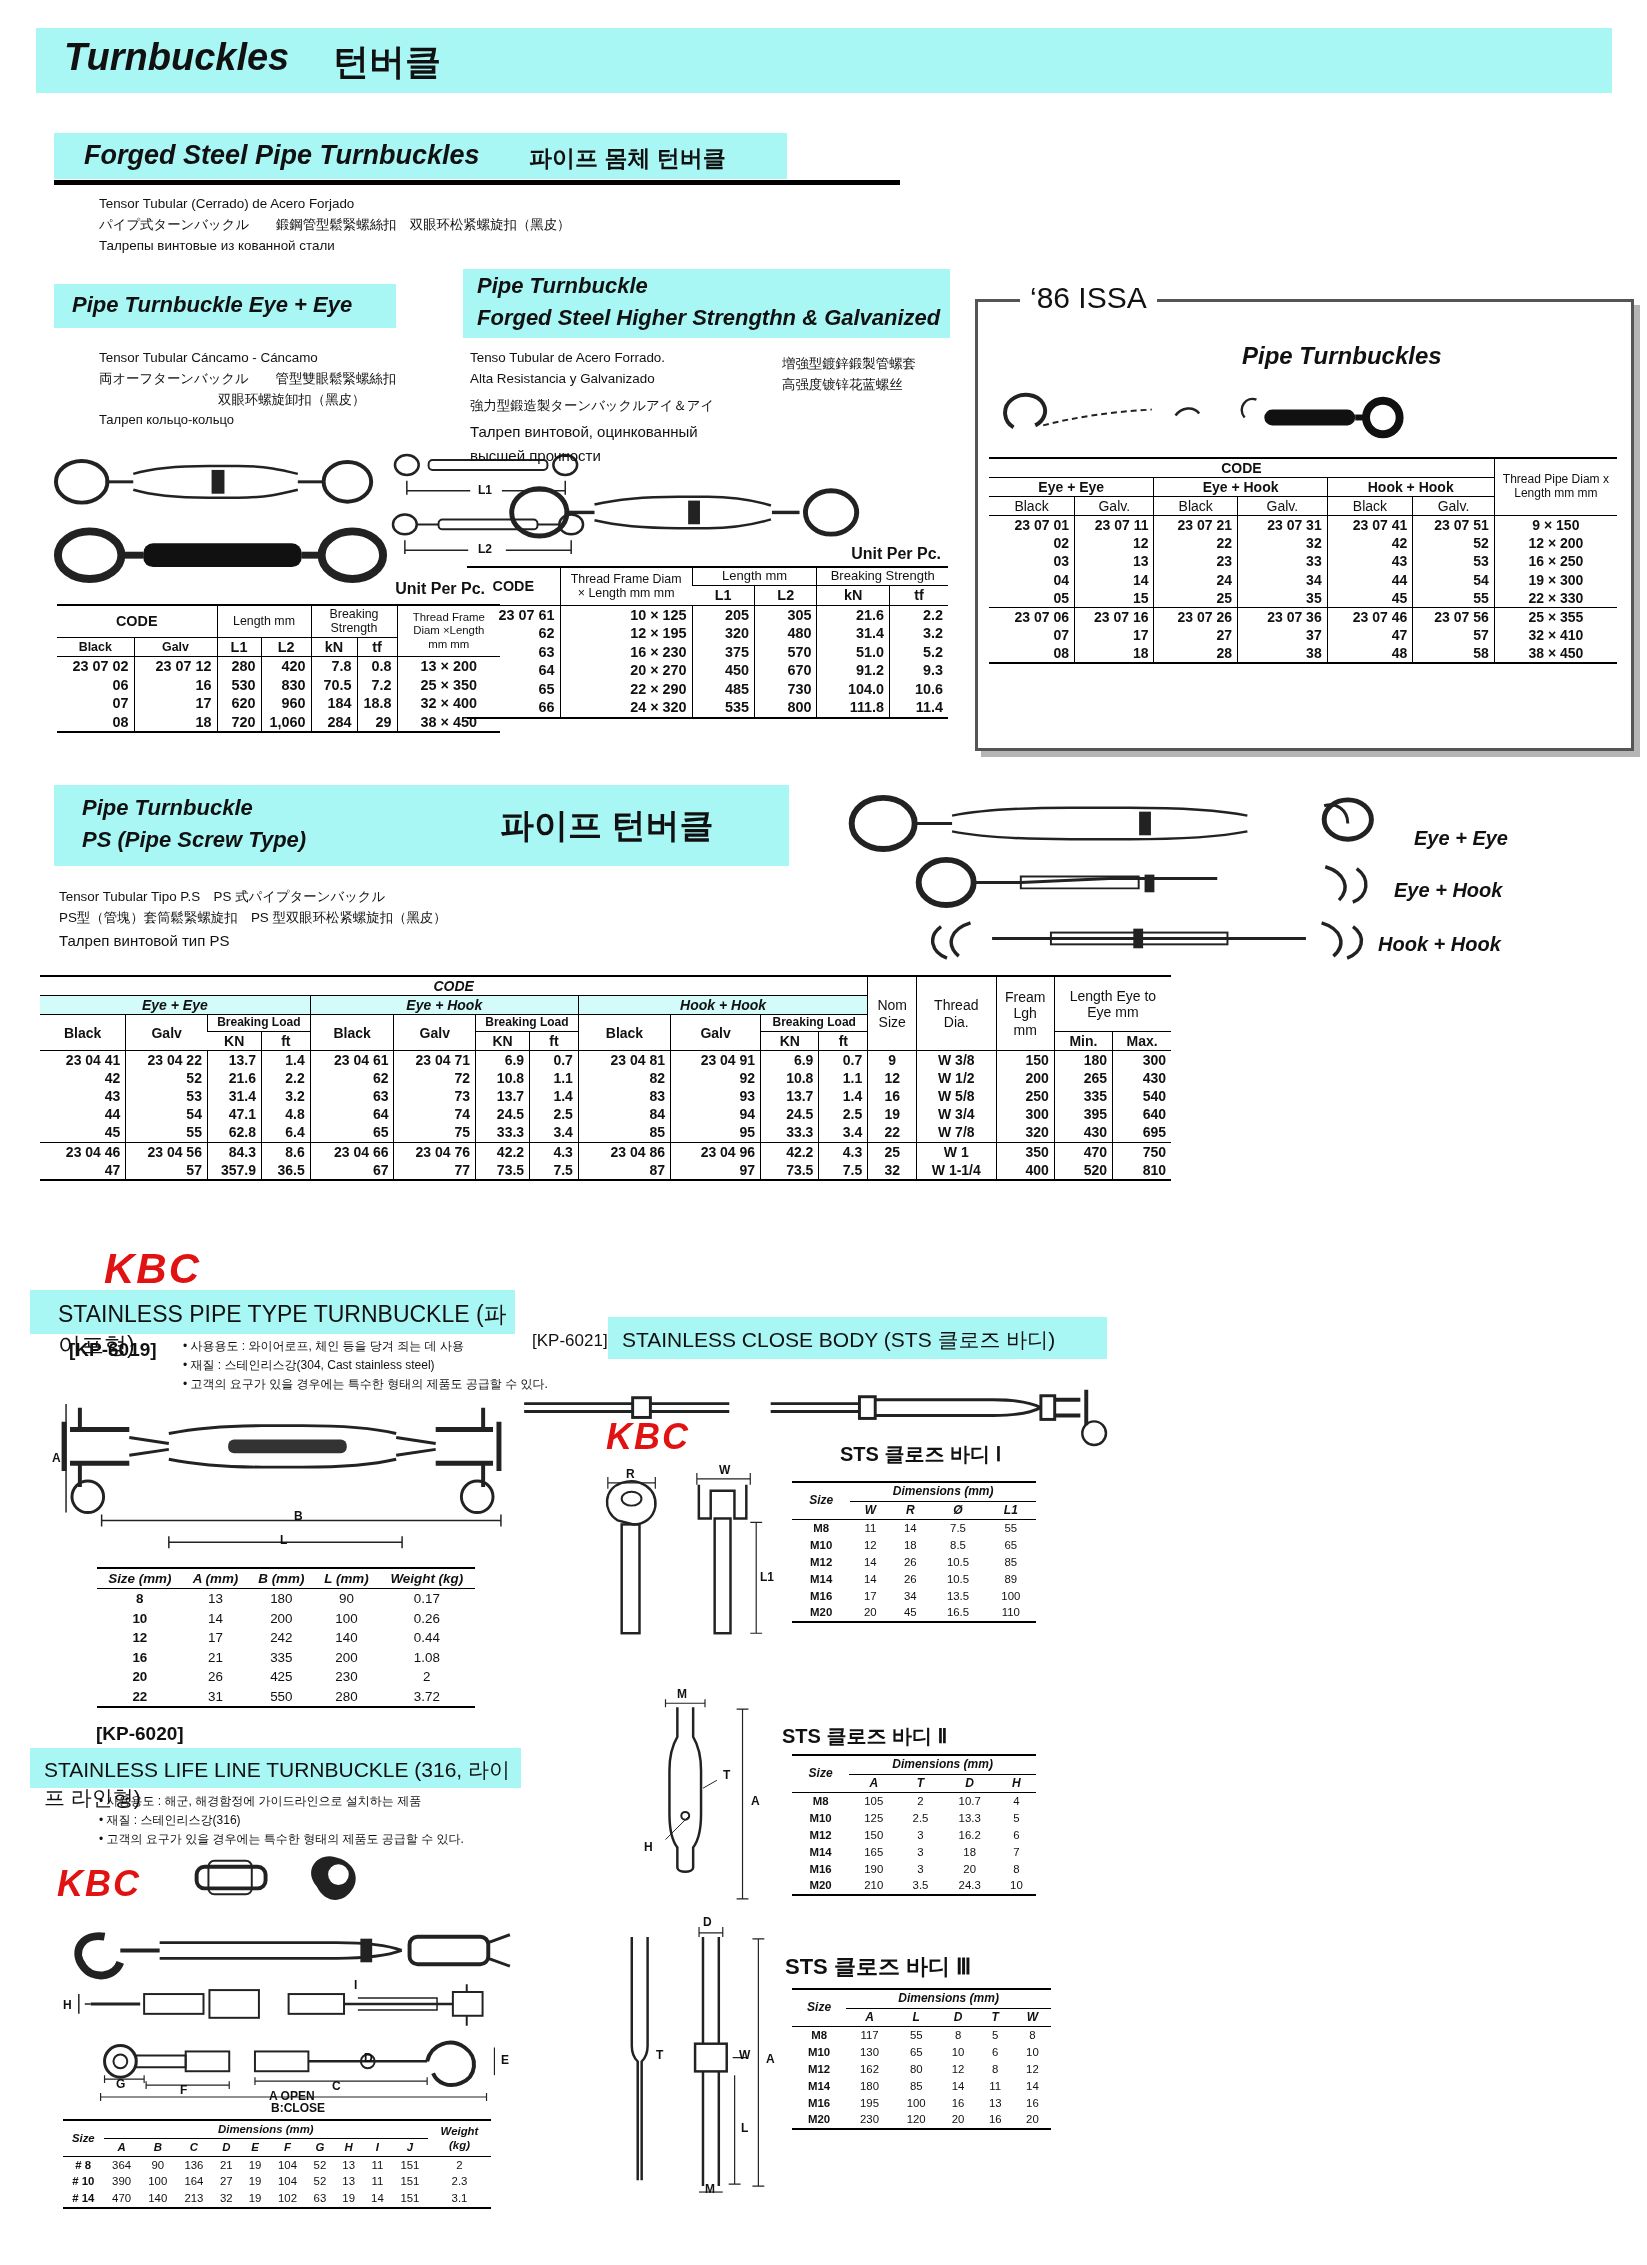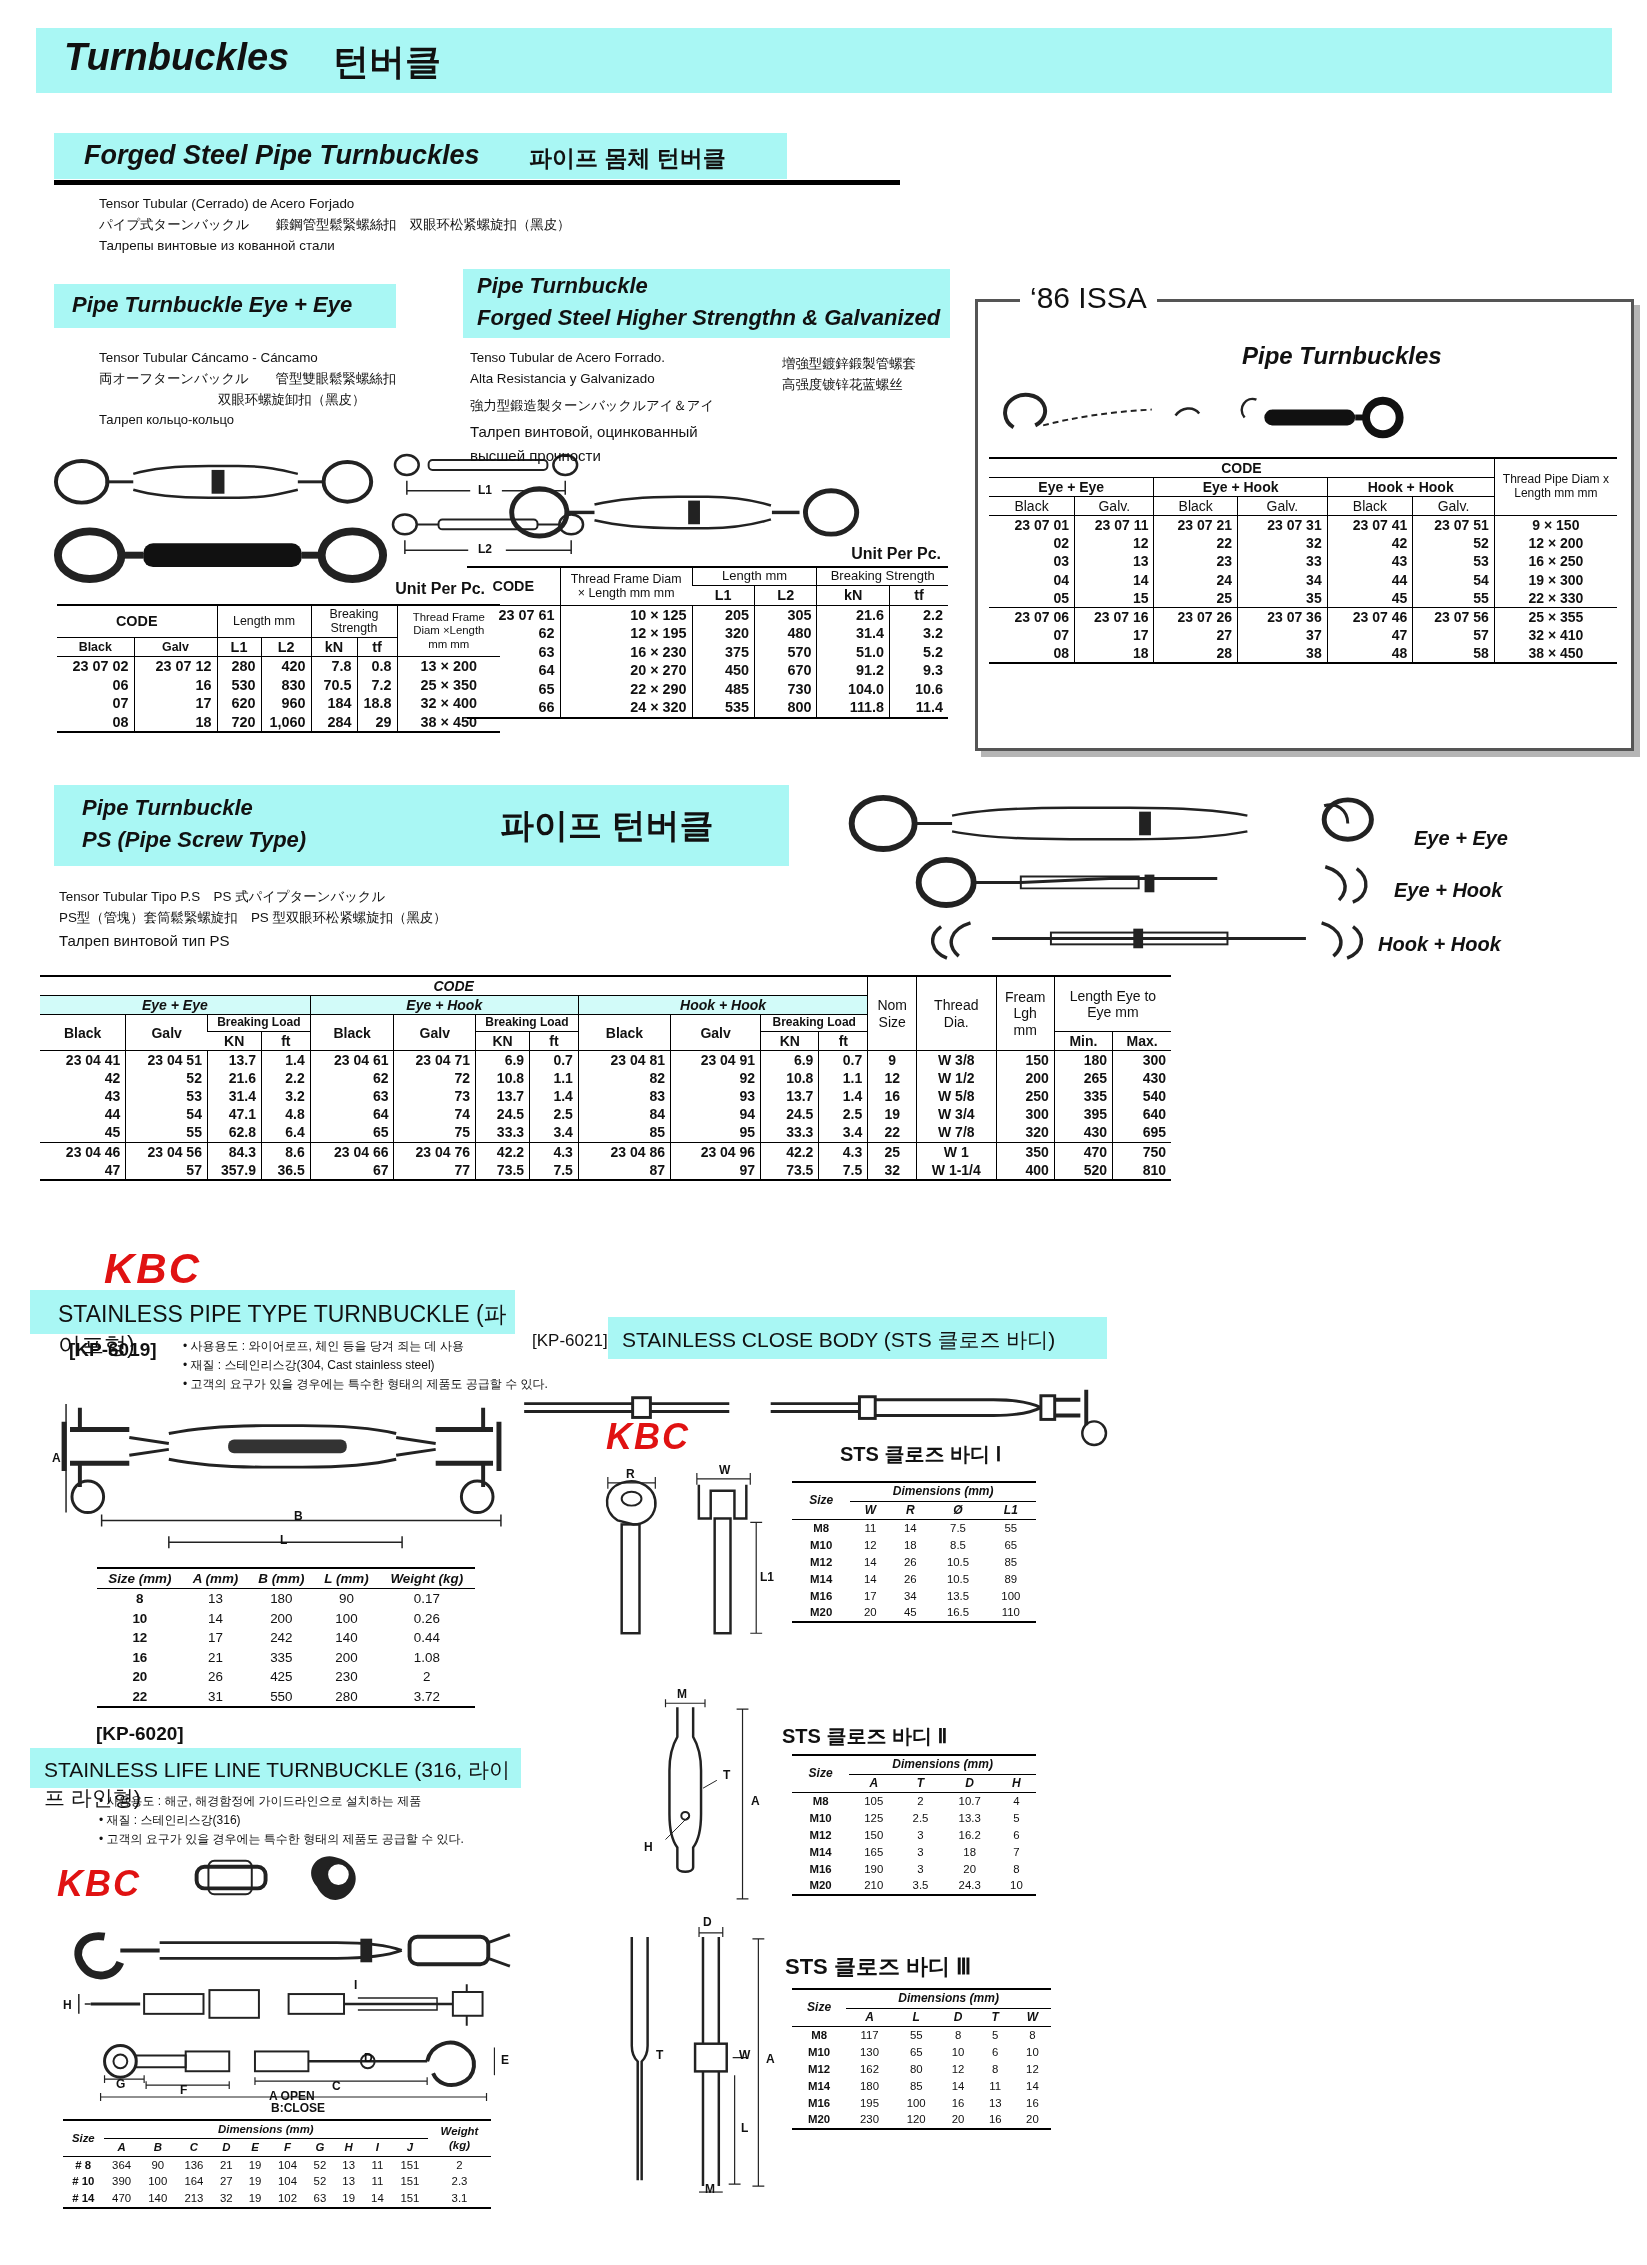--- a/index.html
+++ b/index.html
@@ -489,21 +489,21 @@
         <th>ft</th>
         <th>KN</th>
         <th>ft</th>
         <th>Min.</th>
         <th>Max.</th>
       </tr>
     </thead>
     <tbody>
         <tr>
           <td>23 04 41</td>
-          <td>23 04 51</td>
+          <td>23 04 22</td>
           <td>13.7</td>
           <td>1.4</td>
           <td>23 04 61</td>
           <td>23 04 71</td>
           <td>6.9</td>
           <td>0.7</td>
           <td>23 04 81</td>
           <td>23 04 91</td>
           <td>6.9</td>
           <td>0.7</td>

